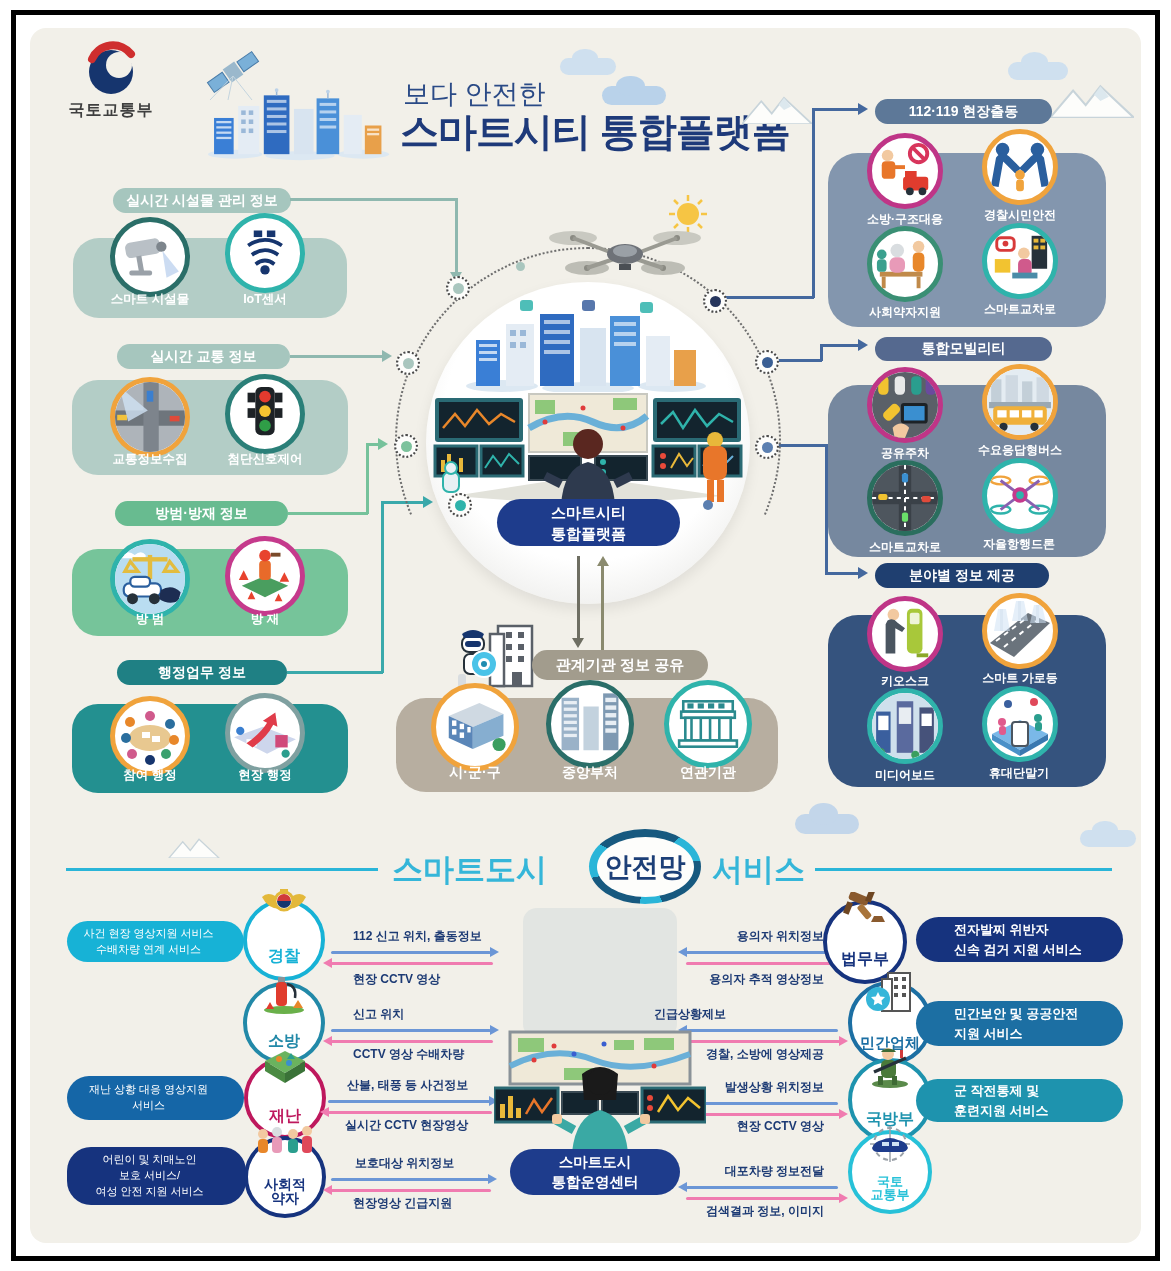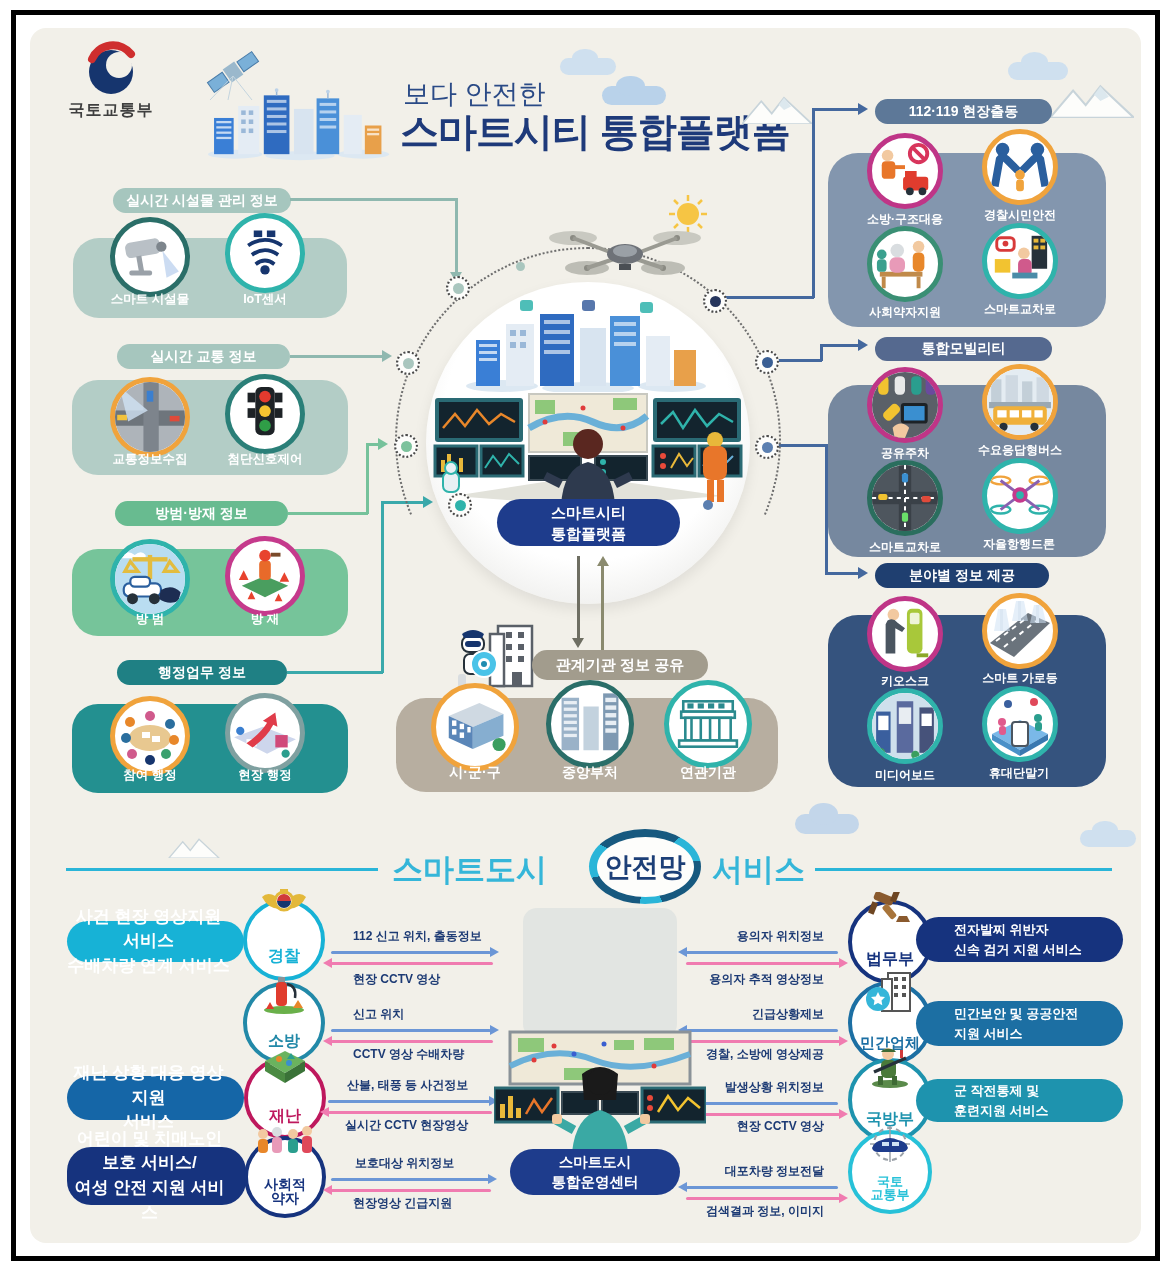--- a/index.html
+++ b/index.html
@@ -20,21 +20,21 @@
 .hd.r{border-top:6px solid transparent;border-bottom:6px solid transparent;border-left:10px solid currentColor}
 .hd.d{border-left:6px solid transparent;border-right:6px solid transparent;border-top:10px solid currentColor}
 .hd.u{border-left:6px solid transparent;border-right:6px solid transparent;border-bottom:10px solid currentColor}
 .ilabel{position:absolute;color:#1c3a74;font-weight:bold;font-size:12px;white-space:nowrap}
 .ar{position:absolute;height:3px;background:currentColor;border-radius:2px}
 .ar.r::after{content:"";position:absolute;right:-8px;top:-4px;border:5.5px solid transparent;border-right:0;border-left:9px solid currentColor}
 .ar.l::before{content:"";position:absolute;left:-8px;top:-4px;border:5.5px solid transparent;border-left:0;border-right:9px solid currentColor}
 .ocirc{position:absolute;background:#fff;border-radius:50%;border:4px solid currentColor;text-align:center}
 .ocirc .oicon{position:absolute;left:50%;transform:translateX(-50%)}
 .olabel{position:absolute;left:0;right:0;font-weight:bold;font-size:16px;line-height:1.05}
-.svcL{position:absolute;border-radius:24px;color:#fff;font-weight:bold;font-size:17px;line-height:1.45;display:flex;align-items:center;justify-content:center;text-align:center;padding-right:14px}
+.svcL{position:absolute;border-radius:24px;color:#fff;font-weight:normal;font-size:11px;line-height:1.45;display:flex;align-items:center;justify-content:center;text-align:center;padding-right:14px}
 .svcR{position:absolute;border-radius:24px;color:#fff;font-weight:bold;font-size:13px;line-height:1.5;display:flex;align-items:center;text-align:left;padding-left:38px}
 .pre{white-space:pre-line}
 .cloud{position:absolute;background:#cfe0ef;border-radius:999px}
 .cloud::before{content:"";position:absolute;left:22%;top:-55%;width:45%;height:110%;background:inherit;border-radius:50%}
 .ring-wrap{position:absolute;overflow:hidden}
 .ring{position:absolute;border:2.5px dotted #6e6e6e;border-radius:50%}
 .main-circle{position:absolute;border-radius:50%;background:radial-gradient(circle at 50% 42%,#ffffff 58%,#ededeb 82%,#e2e2df 100%);box-shadow:0 6px 14px rgba(0,0,0,0.08)}
 .badge{position:absolute;background:#1e3c8c;color:#fff;font-weight:bold;border-radius:24px;display:flex;align-items:center;justify-content:center;text-align:center;line-height:1.4}
 .sd-title{position:absolute;font-size:31px;font-weight:800;color:#35b6d9;white-space:nowrap}
 .safety-ring{position:absolute;border-radius:50%;background:conic-gradient(from -18deg,#17597f 0 68deg,#2ab5d8 68deg 102deg,#17597f 102deg 172deg,#2ab5d8 172deg 206deg,#17597f 206deg 276deg,#2ab5d8 276deg 314deg,#17597f 314deg 360deg);display:flex;align-items:center;justify-content:center}
@@ -817,34 +817,34 @@
   </div>
   <div class="ilabel" style="left:355px;top:1155px">보호대상 위치정보</div>
   <div class="ar r" style="left:331px;top:1178px;width:158px;color:#6b96d6"></div>
   <div class="ar l" style="left:331px;top:1189px;width:160px;color:#f07bb0"></div>
   <div class="ilabel" style="left:353px;top:1195px">현장영상 긴급지원</div>
 
   <div class="ilabel" style="left:654px;top:928px;width:170px;text-align:right">용의자 위치정보</div>
   <div class="ar l" style="left:686px;top:951px;width:152px;color:#6b96d6"></div>
   <div class="ar r" style="left:686px;top:962px;width:154px;color:#f07bb0"></div>
   <div class="ilabel" style="left:654px;top:971px;width:170px;text-align:right">용의자 추적 영상정보</div>
-  <div class="ocirc" style="left:848px;top:900px;width:84px;height:84px;color:#16337e">
+  <div class="ocirc" style="left:823px;top:900px;width:84px;height:84px;color:#16337e">
     <span class="oicon" style="top:-12px"><svg viewBox="0 0 48 36" width="48" height="36">
           <rect x="8" y="2" width="20" height="9" rx="3" fill="#8a5a2e" transform="rotate(22 18 6)"></rect>
           <rect x="4" y="10" width="6" height="12" fill="#6e4622" transform="rotate(22 7 16)"></rect>
           <rect x="26" y="-2" width="6" height="12" fill="#6e4622" transform="rotate(22 29 4)"></rect>
           <rect x="20" y="12" width="7" height="16" rx="2" fill="#a8743a" transform="rotate(-40 23 20)"></rect>
           <path d="M30 30 h14 l-3 -6 h-8 Z" fill="#8a5a2e"></path>
         </svg></span>
     <span class="olabel" style="bottom:12px">법무부</span>
   </div>
   <div class="svcR pre" style="left:916px;top:917px;width:207px;height:45px;background:#16337e">전자발찌 위반자
 신속 검거 지원 서비스</div>
 
-  <div class="ilabel" style="left:654px;top:1006px;width:170px;text-align:right">긴급상황제보</div>
+  <div class="ilabel" style="left:654px;top:1006px;width:170px;">긴급상황제보</div>
   <div class="ar l" style="left:686px;top:1029px;width:152px;color:#6b96d6"></div>
   <div class="ar r" style="left:686px;top:1040px;width:154px;color:#f07bb0"></div>
   <div class="ilabel" style="left:654px;top:1046px;width:170px;text-align:right">경찰, 소방에 영상제공</div>
   <div class="ocirc" style="left:848px;top:981px;width:84px;height:84px;color:#1c6fa3">
     <span class="oicon" style="top:-14px"><svg viewBox="0 0 52 44" width="52" height="44">
           <g stroke="#555" stroke-width="2" fill="#fff">
             <rect x="24" y="2" width="22" height="38"></rect>
             <rect x="18" y="8" width="10" height="32"></rect>
           </g>
           <g fill="#555">

